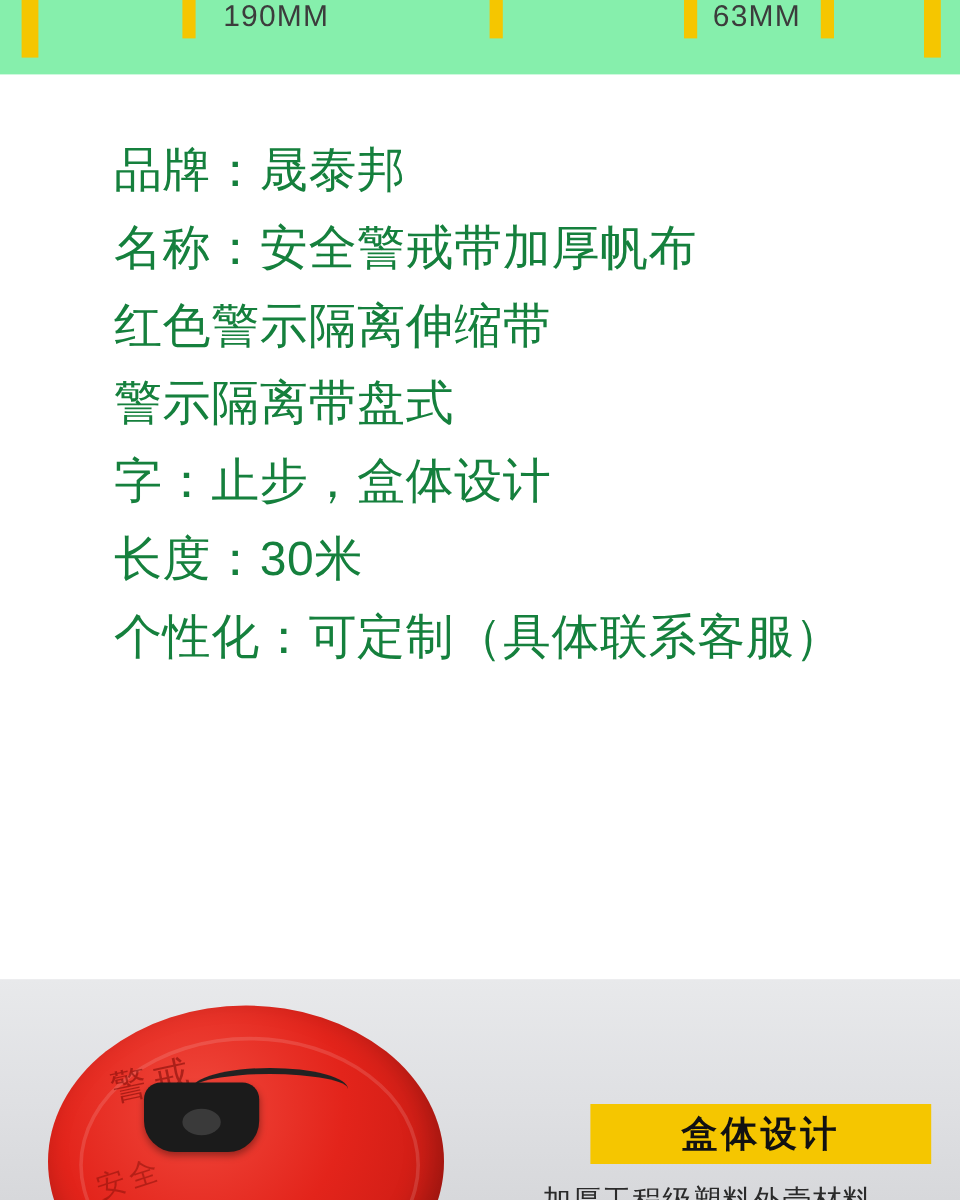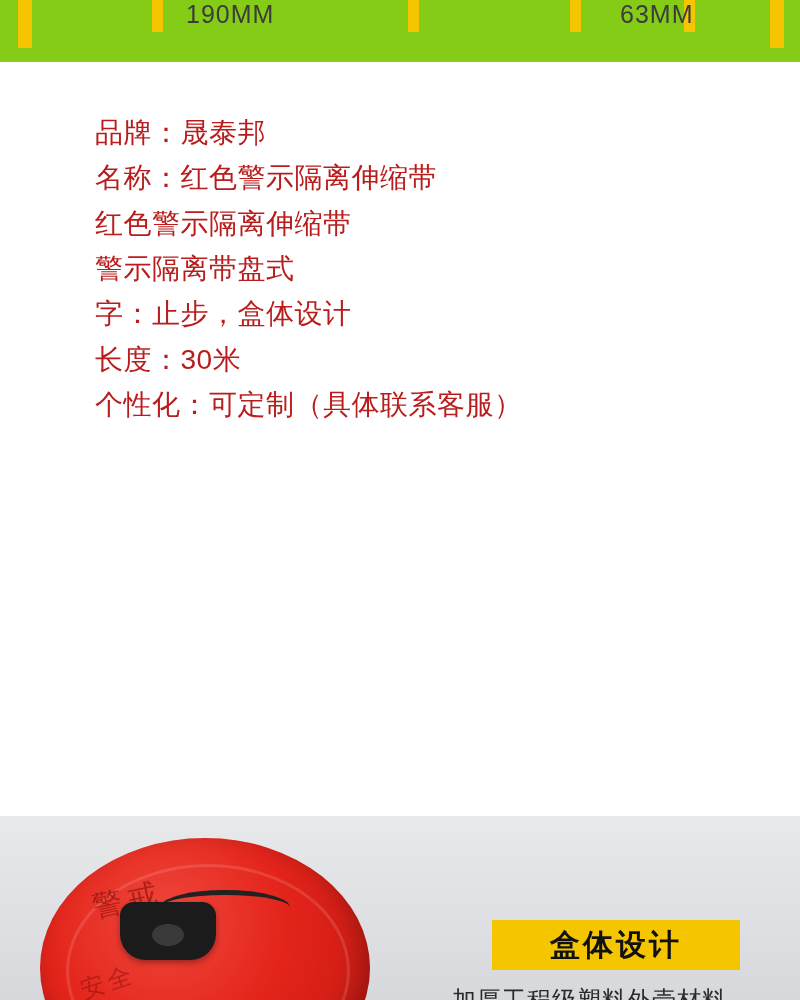--- a/index.html
+++ b/index.html
@@ -13,21 +13,21 @@
     font-family: "Liberation Sans", sans-serif;
     overflow: hidden;
     position: relative;
   }
 
   
   .dim-strip {
     position: relative;
     width: 800px;
     height: 62px;
-    background: #84cc16;
+    background: #86efac;
     overflow: hidden;
   }
   .dim-bar {
     position: absolute;
     background: #f5c600;
   }
   .dim-bar.left {
     left: 18px;
     top: -30px;
     width: 14px;
@@ -65,30 +65,30 @@
   }
   .dim-label {
     position: absolute;
     top: 0px;
     font-size: 25px;
     letter-spacing: 1px;
     color: #3c3c3c;
     font-family: "Liberation Sans", sans-serif;
   }
   .dim-label.a { left: 186px; }
-  .dim-label.b { left: 620px; }
+  .dim-label.b { left: 594px; }
 
   
   .spec-block {
     padding: 48px 0 0 95px;
   }
   .spec-line {
-    font-size: 28px;
+    font-size: 40px;
     line-height: 1.62;
-    color: #b91c1c;
+    color: #15803d;
     font-family: "Liberation Sans", sans-serif;
     white-space: pre;
     letter-spacing: 0.5px;
   }
 
   
   .photo {
     position: absolute;
     left: 0;
     top: 816px;
@@ -162,21 +162,21 @@
     top: 74px;
     width: 130px;
     height: 16px;
     border-top: 5px solid #222;
     border-radius: 60% 60% 0 0 / 100% 100% 0 0;
   }
   .photo-badge {
     position: absolute;
     left: 492px;
     top: 104px;
-    width: 248px;
+    width: 284px;
     height: 50px;
     background: #f5c600;
     display: flex;
     align-items: center;
     justify-content: center;
   }
   .photo-badge span {
     font-size: 30px;
     font-weight: bold;
     color: #111;
@@ -203,21 +203,21 @@
   <div class="dim-bar mid2"></div>
   <div class="dim-bar mid3"></div>
   <div class="dim-bar mid4"></div>
   <div class="dim-bar right"></div>
   <div class="dim-label a">190MM</div>
   <div class="dim-label b">63MM</div>
 </div>
 
 <div class="spec-block">
   <div class="spec-line">品牌：晟泰邦</div>
-  <div class="spec-line">名称：红色警示隔离伸缩带</div>
+  <div class="spec-line">名称：安全警戒带加厚帆布</div>
   <div class="spec-line">红色警示隔离伸缩带</div>
   <div class="spec-line">警示隔离带盘式</div>
   <div class="spec-line">字：止步，盒体设计</div>
   <div class="spec-line">长度：30米</div>
   <div class="spec-line">个性化：可定制（具体联系客服）</div>
 </div>
 
 <div class="photo">
   <div class="reel-outer">
     <div class="reel-ring"></div>

